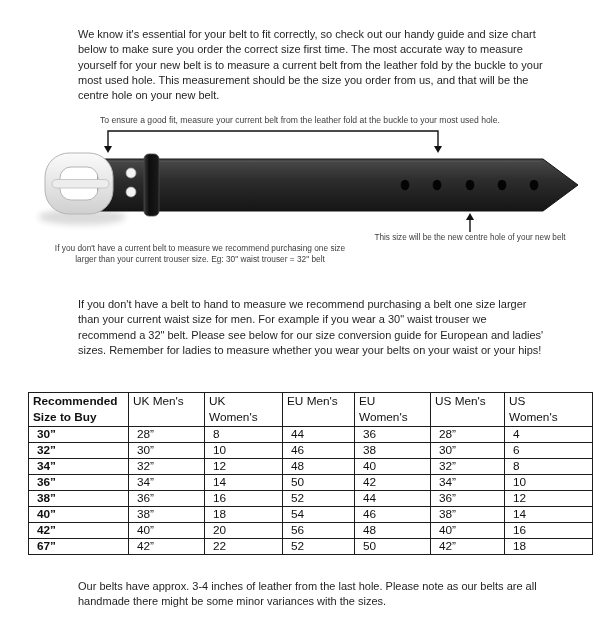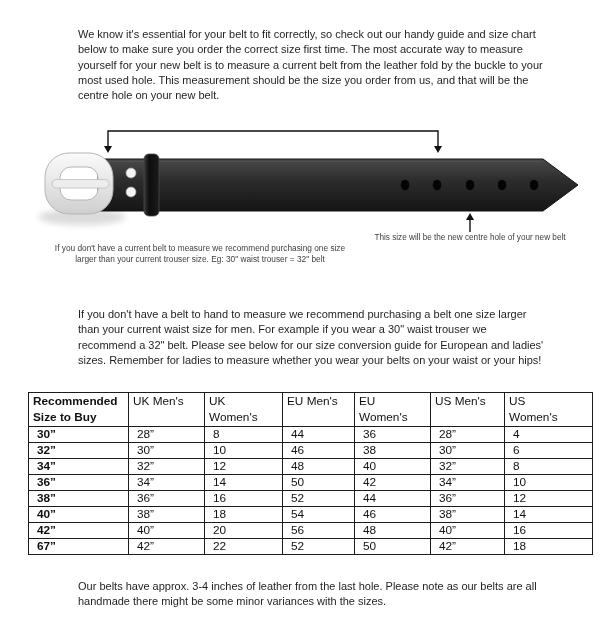--- a/index.html
+++ b/index.html
@@ -5,21 +5,21 @@
   html,body{margin:0;padding:0;}
   body{
     width:600px;height:635px;position:relative;background:#ffffff;
     font-family:"Liberation Sans",sans-serif;color:#1e1e1e;overflow:hidden;
   }
   .para{
     position:absolute;left:78px;width:468px;
     font-size:11px;line-height:15.3px;color:#1f1f1f;
   }
   #para1{top:16px;}
-  #para2{top:296px;}
+  #para2{top:286px;}
   #para3{top:568px;width:462px;}
 
   
   #diagram{position:absolute;top:113px;left:0;width:600px;height:165px;}
   .cap{
     position:absolute;font-size:8.6px;line-height:11px;color:#3d3d3d;
     text-align:center;
   }
   #cap-top{top:2px;left:0;width:600px;}
   #cap-right{top:119px;left:320px;width:300px;font-size:8.2px;}
@@ -41,20 +41,21 @@
   #size-table .b{font-weight:bold;}
   .hw{max-width:60px;}
   .hw1{max-width:92px;font-weight:bold;}
 </style>
 </head>
 <body>
 
 <p id="para1" class="para">We know it's essential for your belt to fit correctly, so check out our handy guide and size chart below to make sure you order the correct size first time. The most accurate way to measure yourself for your new belt is to measure a current belt from the leather fold by the buckle to your most used hole. This measurement should be the size you order from us, and that will be the centre hole on your new belt.</p>
 
 <div id="diagram">
+  <div id="cap-top" class="cap">To ensure a good fit, measure your current belt from the leather fold at the buckle to your most used hole.</div>
 
   <svg id="belt-svg" width="600" height="115" viewBox="0 0 600 115">
     <defs>
       <linearGradient id="beltGrad" x1="0" y1="0" x2="0" y2="1">
         <stop offset="0" stop-color="#4a4a4a"></stop>
         <stop offset="0.4" stop-color="#2d2d2d"></stop>
         <stop offset="1" stop-color="#151515"></stop>
       </linearGradient>
       <linearGradient id="buckleGrad" x1="0" y1="0" x2="0" y2="1">
         <stop offset="0" stop-color="#fafafa"></stop>

